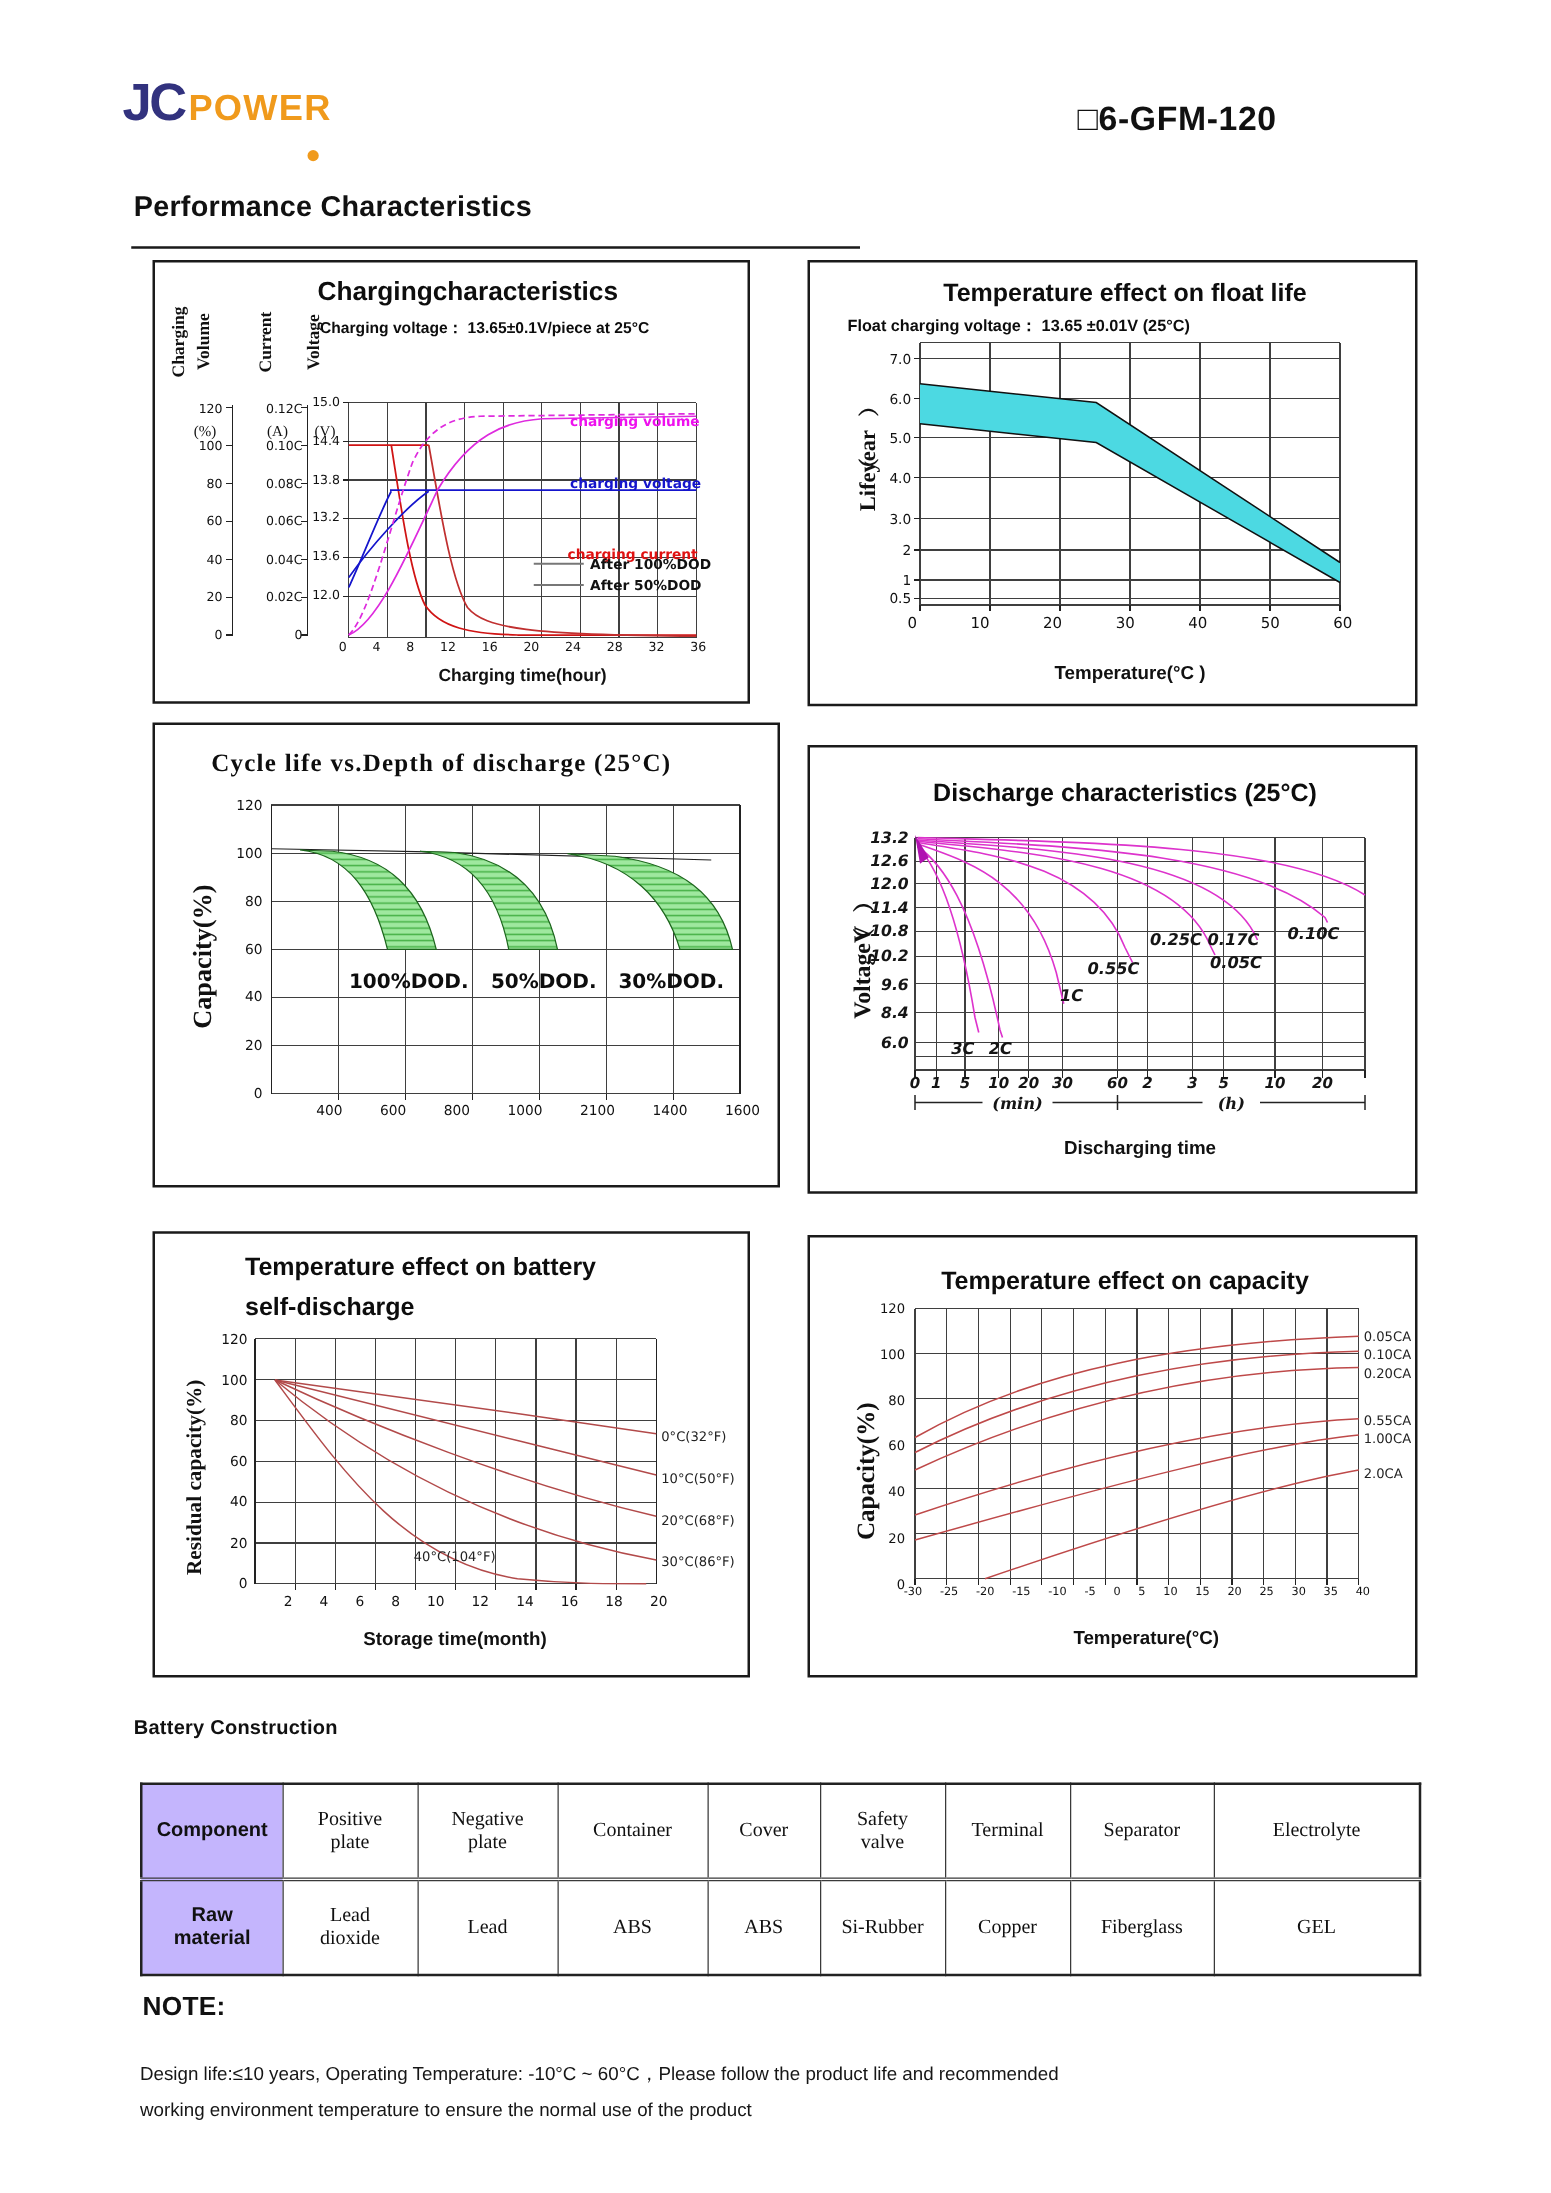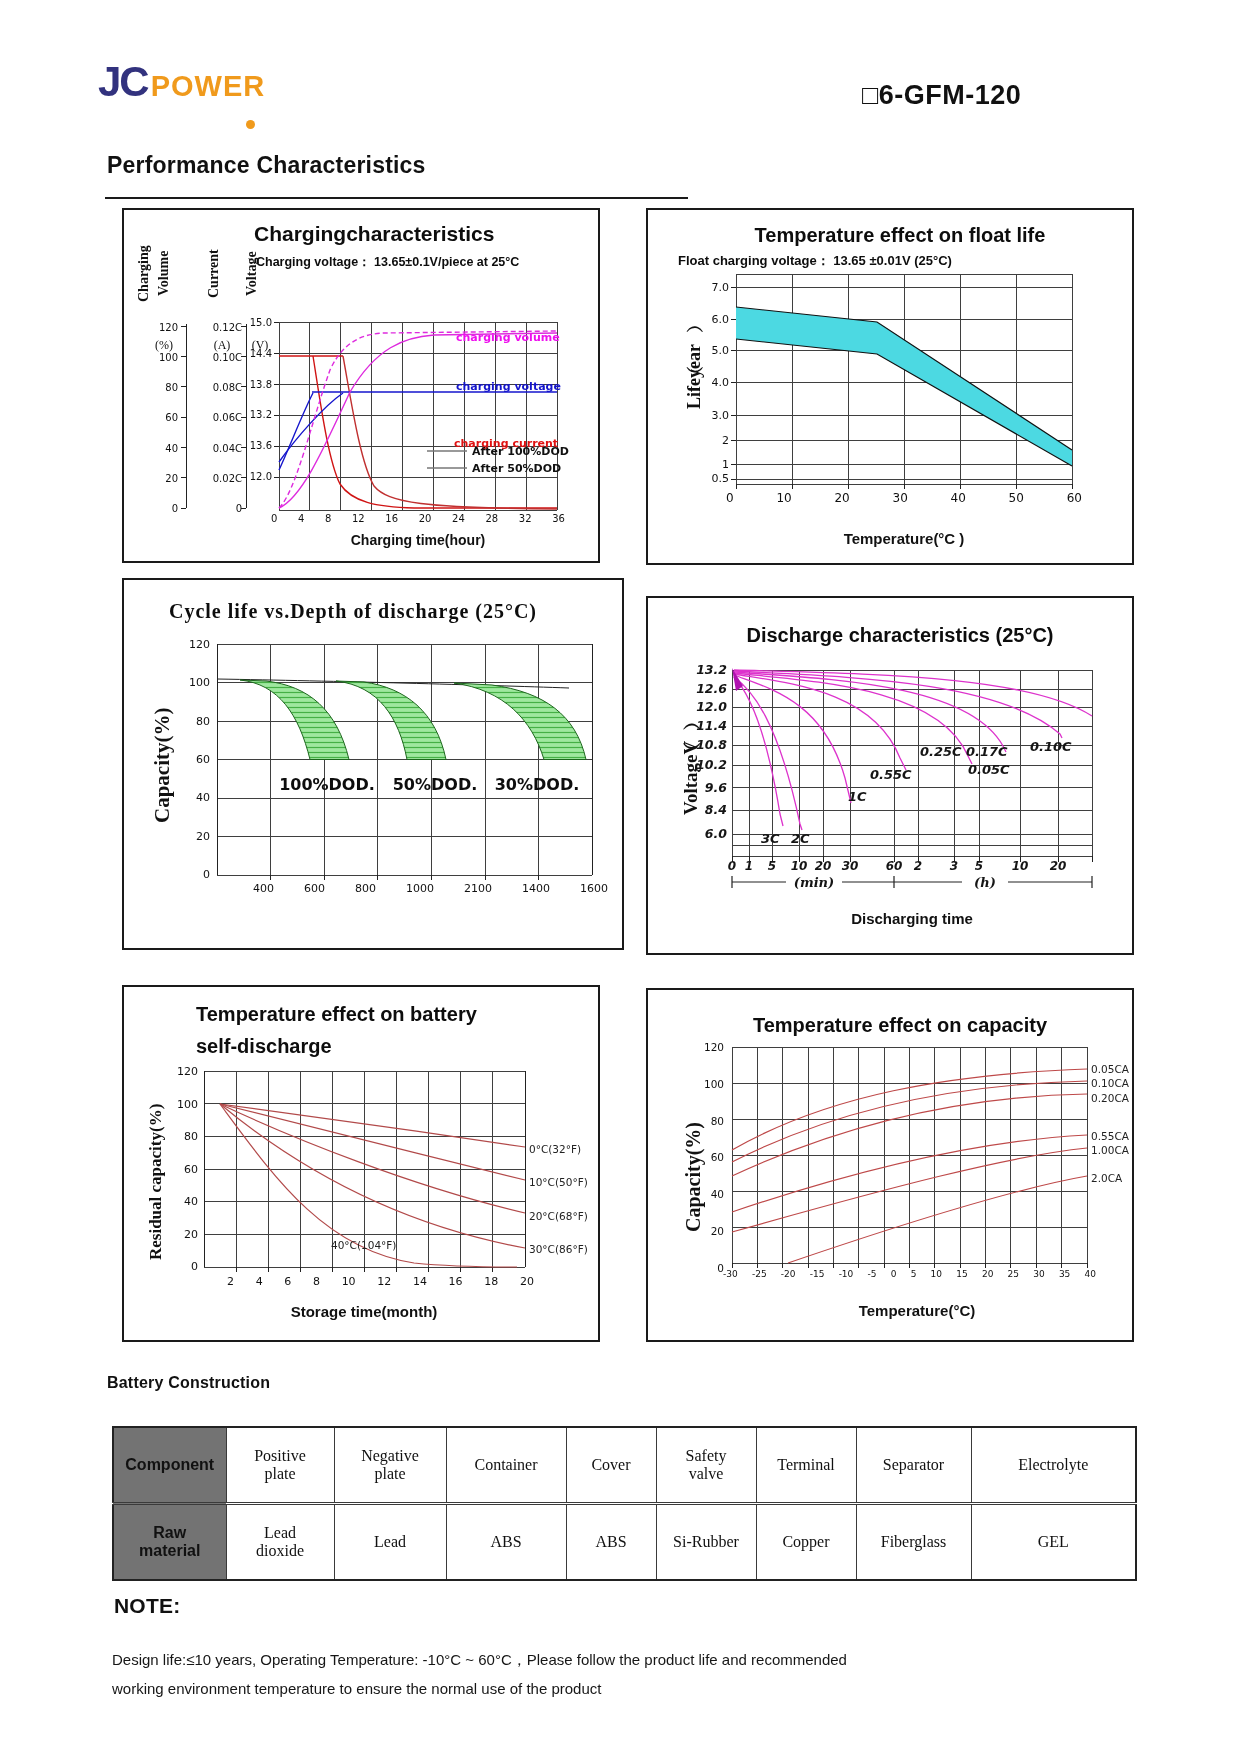--- a/index.html
+++ b/index.html
@@ -24,21 +24,21 @@
   svg{position:absolute;left:0;top:0;}
   svg text{font-family:"DejaVu Sans",sans-serif;}
   .svgtick{font-size:11px;fill:#111;}
   .scrl{font-family:"DejaVu Serif",serif;font-style:italic;font-weight:bold;fill:#151515;}
   .curvelab{font-weight:bold;font-size:11px;}
   .monolab{font-family:"DejaVu Sans Mono",monospace;font-size:10.5px;fill:#222;}
   
   #ctable{position:absolute;left:112px;top:1426px;border-collapse:collapse;table-layout:fixed;}
   #ctable td{border:1.5px solid #3a3a3a;text-align:center;vertical-align:middle;font-family:"Liberation Serif",serif;font-size:16px;white-space:pre-line;height:74px;padding:0 6px;}
   #ctable tr.head td{border-bottom:3px double #3a3a3a;}
-  #ctable td.lab{background:#737373;font-family:"Liberation Sans",sans-serif;font-weight:bold;font-size:16px;}
+  #ctable td.lab{background:#c4b5fd;font-family:"Liberation Sans",sans-serif;font-weight:bold;font-size:16px;}
   #ctable{border:2px solid #222;}
   #note-text{position:absolute;left:112px;top:1645px;font-size:15px;line-height:29px;color:#161616;}
 </style>
 </head>
 <body>
 
 <div id="page">
 
   <div id="logo">
     <span class="jc">JC</span>

